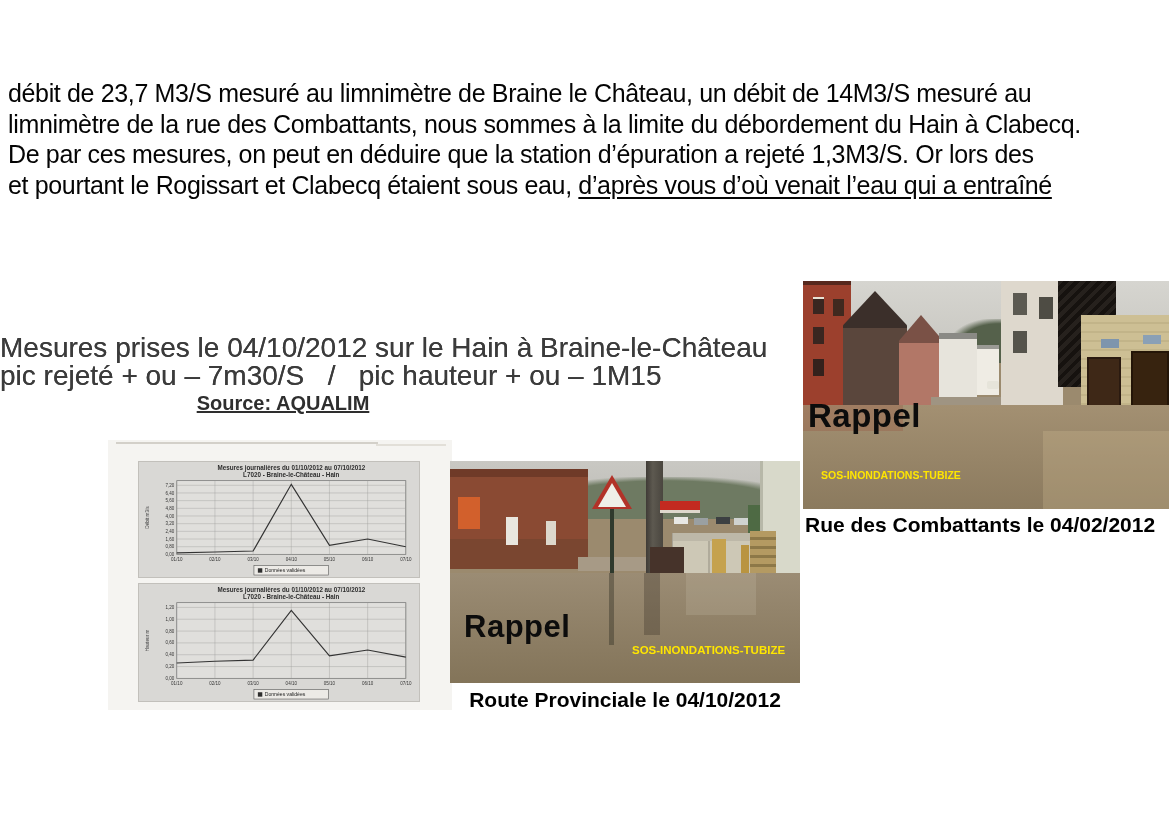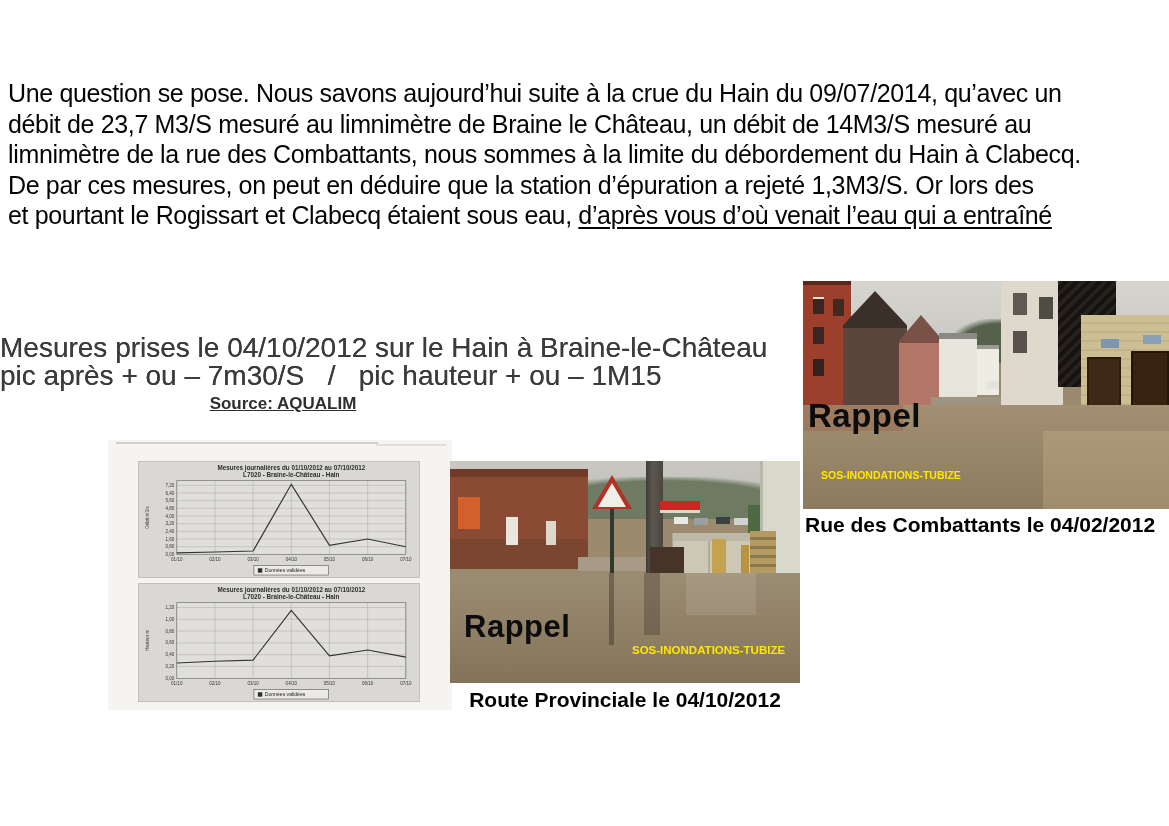--- a/index.html
+++ b/index.html
@@ -15,21 +15,21 @@
     font-size:25px; line-height:30.5px; letter-spacing:-0.35px;
     white-space:nowrap; color:#040404;
   }
   .intro .u { text-decoration:underline; text-underline-offset:3px; }
   
   .measures {
     position:absolute; left:0; top:334px; width:566px; text-align:center;
     color:#3b3b3b;
   }
   .measures .mline { font-size:28px; line-height:27.5px; white-space:pre; text-shadow:0 0 0.5px #4a4a4a; }
-  .measures .source { font-size:17px; line-height:29px; font-weight:bold; text-decoration:underline; color:#2e2e2e; }
+  .measures .source { font-size:20px; line-height:29px; font-weight:bold; text-decoration:underline; color:#2e2e2e; }
   
   .scan-panel { position:absolute; left:108px; top:440px; width:344px; height:270px; background:#f5f4f1; }
   .scan-line1 { position:absolute; left:8px; top:2px; width:262px; height:2px; background:#d3d0c9; }
   .scan-line2 { position:absolute; left:268px; top:4px; width:70px; height:2px; background:#e2dfd8; }
   .chart-card { position:absolute; left:30px; width:282px; background:#d9d8d5; border:1px solid #c2c0bb; }
   .chart-card.c1 { top:21px; height:117px; }
   .chart-card.c2 { top:143px; height:119px; }
   .chart-card svg { display:block; width:100%; height:100%; }
   
   .photo { position:absolute; overflow:hidden; background:#9b8a6e; }
@@ -52,30 +52,29 @@
   .gable { clip-path:polygon(0 100%, 0 28%, 50% 0, 100% 28%, 100% 100%); }
   .tri-outer { width:0; height:0; border-left:20px solid transparent; border-right:20px solid transparent; border-bottom:34px solid #b23228; }
   .tri-inner { width:0; height:0; border-left:14px solid transparent; border-right:14px solid transparent; border-bottom:24px solid #efefe8; position:absolute; left:-14px; top:8px; }
 </style>
 </head>
 <body>
 
 <div class="page">
 
   <div class="intro">
-    <div class="iline">Une question se pose. Nous savons aujourd’hui suite à la crue du Hain du 09/07/2014, qu’avec un</div>
     <div class="iline">débit de 23,7 M3/S mesuré au limnimètre de Braine le Château, un débit de 14M3/S mesuré au</div>
     <div class="iline">limnimètre de la rue des Combattants, nous sommes à la limite du débordement du Hain à Clabecq.</div>
     <div class="iline">De par ces mesures, on peut en déduire que la station d’épuration a rejeté 1,3M3/S. Or lors des</div>
     <div class="iline"><span>et pourtant le Rogissart et Clabecq étaient sous eau, </span><span class="u">d’après vous d’où venait l’eau qui a entraîné</span></div>
   </div>
 
   <div class="measures">
     <div class="mline">Mesures prises le 04/10/2012 sur le Hain à Braine-le-Château</div>
-    <div class="mline">pic après + ou – 7m30/S   /   pic hauteur + ou – 1M15</div>
+    <div class="mline">pic rejeté + ou – 7m30/S   /   pic hauteur + ou – 1M15</div>
     <div class="source">Source: AQUALIM</div>
   </div>
 
   <div class="scan-panel">
     <div class="scan-line1"></div>
     <div class="scan-line2"></div>
     <div class="chart-card c1">
       <svg id="chart-0" viewBox="0 0 282 117">
           <rect x="0" y="0" width="282" height="117" fill="#d9d8d5"></rect>
           <text x="153.5" y="8" text-anchor="middle" font-size="6.4" font-weight="bold" fill="#2d2d2d">Mesures journalières du 01/10/2012 au 07/10/2012</text>

